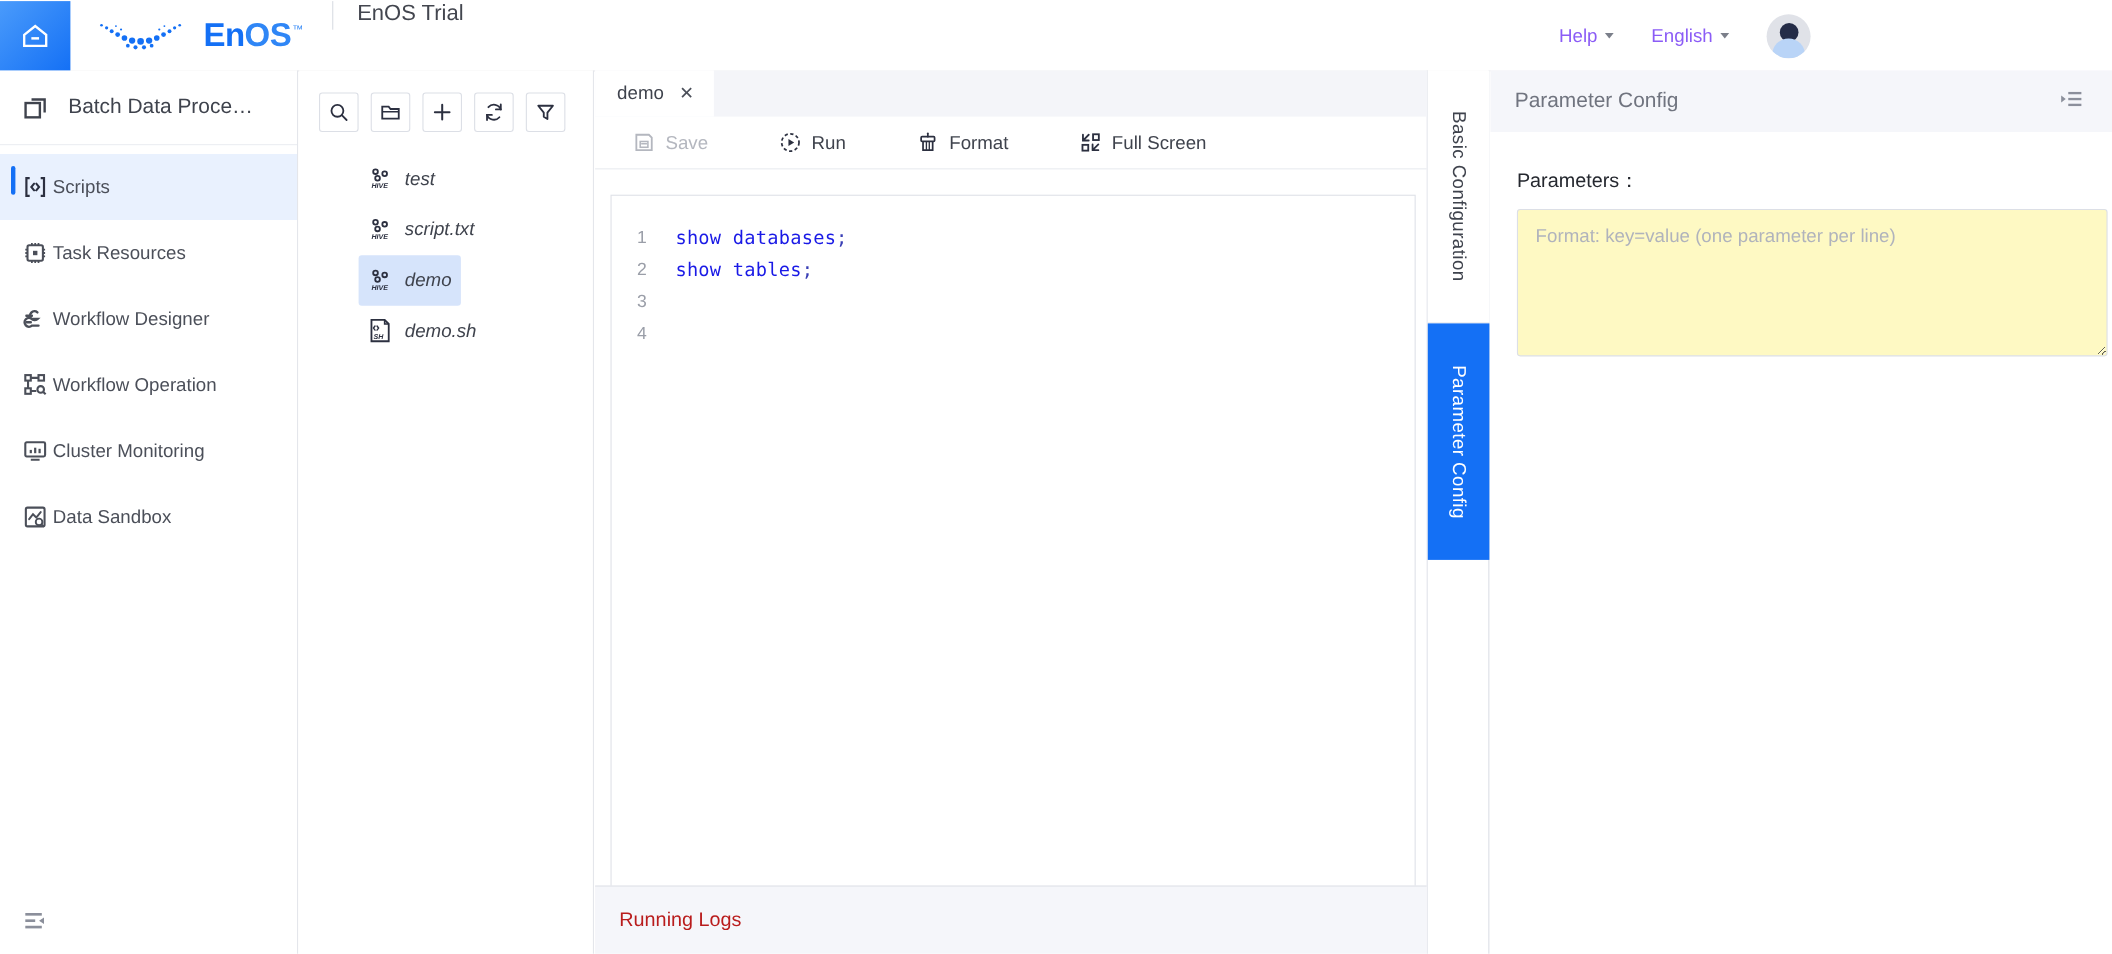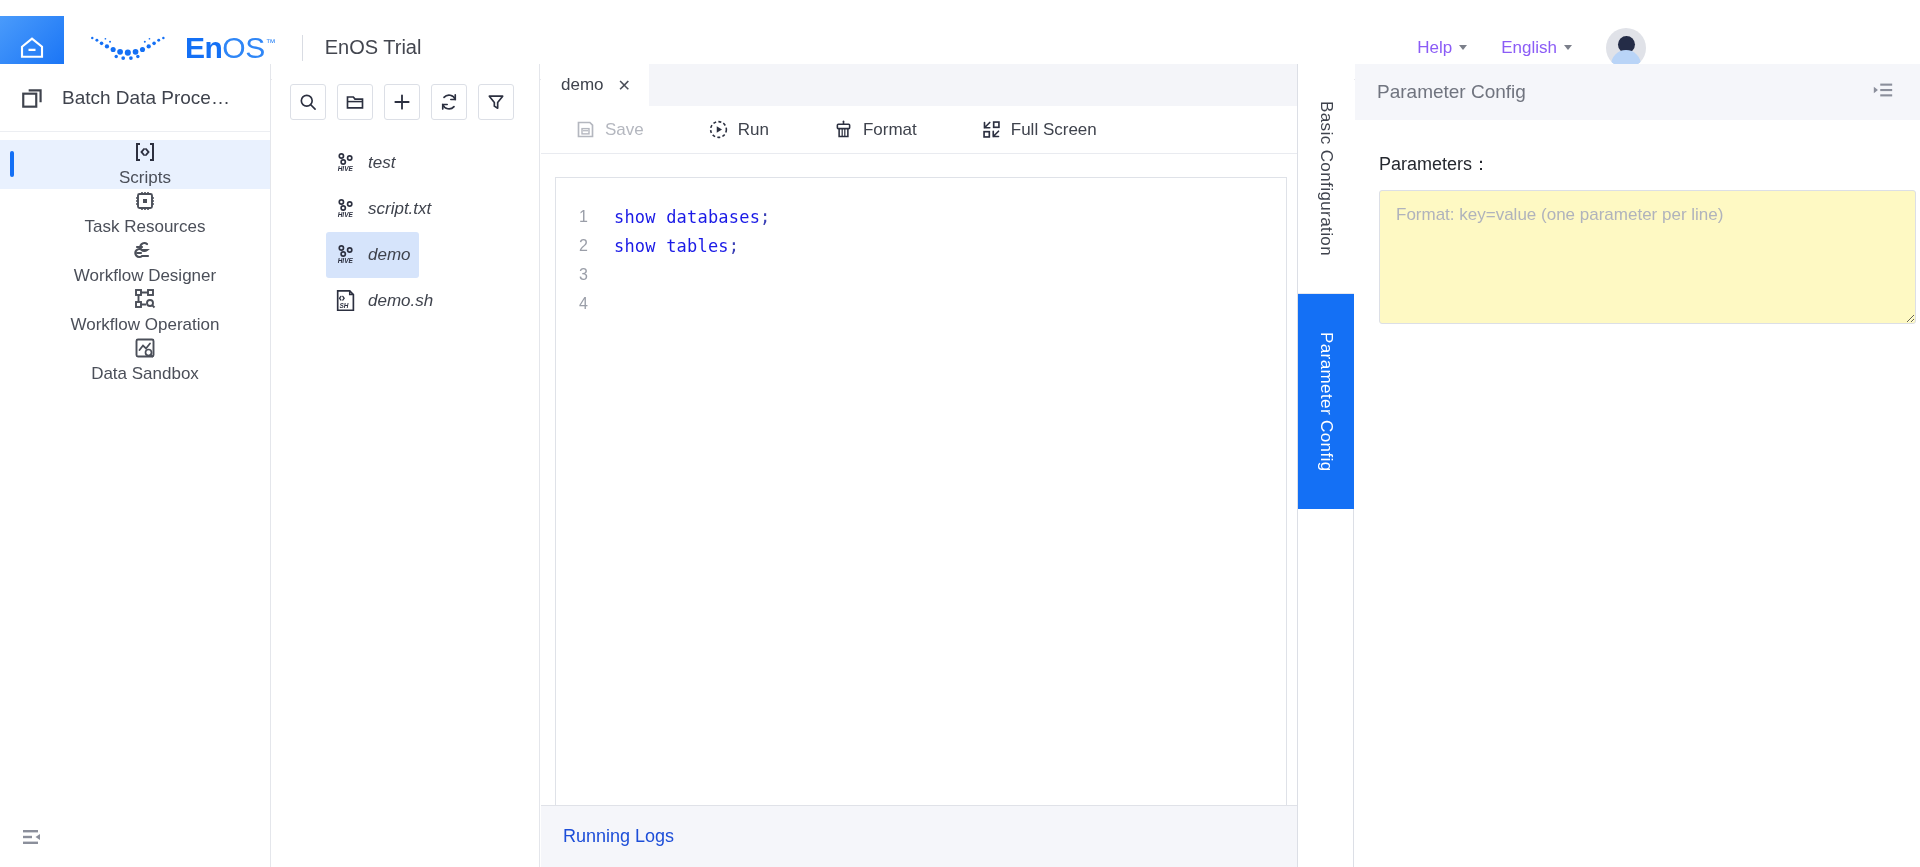--- a/index.html
+++ b/index.html
@@ -6,37 +6,37 @@
   html, body {
     width: 1920px; height: 867px;
     font-family: "Liberation Sans", sans-serif;
     background: #ffffff;
     overflow: hidden;
     color: #3b3f4d;
   }
 
   
   .header {
-    position: absolute; top: 16px; left: 0;
+    position: absolute; top: 1px; left: 0;
     width: 1672px; height: 64px;
     background: #ffffff;
     border-bottom: 1px solid #e8e8ec;
-    display: flex; align-items: center;
+    display: flex; 
   }
   .home-btn {
     width: 64px; height: 64px; flex: 0 0 64px;
     background: linear-gradient(135deg, #4a9bfb 0%, #1470f5 100%);
     display: flex; align-items: center; justify-content: center;
     cursor: pointer;
   }
   .brand { display: flex; align-items: center; margin-left: 22px; }
   .brand-logo { width: 96px; height: 34px; }
   .brand-word { margin-left: 3px; display:flex; align-items:baseline; }
   .brand-en { font-size: 30px; font-weight: 700; color: #1470f5; letter-spacing: -0.5px; }
-  .brand-os { font-size: 30px; font-weight: 400; color: #2f86f6; letter-spacing: -0.5px; }
+  .brand-os { font-size: 30px; font-weight: 700; color: #2f86f6; letter-spacing: -0.5px; }
   .brand-tm { font-size: 10px; color: #2f86f6; position: relative; top: -12px; margin-left: 1px; }
   .hdr-divider { width: 1px; height: 26px; background: #d9dce3; margin: 0 22px 0 26px; }
   .hdr-title { font-size: 20px; color: #43464f; }
   .hdr-right {
     margin-left: auto; display: flex; align-items: center;
     padding-right: 26px; gap: 34px;
   }
   .hdr-menu { font-size: 17px; color: #8b5cf6; cursor: pointer; display: flex; align-items: center; gap: 7px; }
   .caret-dn { width: 0; height: 0; border-left: 4.5px solid transparent; border-right: 4.5px solid transparent; border-top: 5px solid #7b7f8a; }
   .avatar {
@@ -54,22 +54,22 @@
     border-right: 1px solid #e4e6eb;
   }
   .sb-product {
     height: 68px; display: flex; align-items: center;
     padding-left: 20px; gap: 16px;
     border-bottom: 1px solid #eceef2;
   }
   .sb-product-label { font-size: 19px; color: #3f434d; white-space: nowrap; }
   .sb-list { padding-top: 8px; }
   .sb-item {
-    height: 49px; display: flex; align-items: center;
-    padding-left: 20px; gap: 4px; position: relative; cursor: pointer; flex-direction: column;
+    height: 60px; display: flex; align-items: center;
+    padding-left: 20px; gap: 4px; position: relative; cursor: pointer;
   }
   .sb-item .sb-label { font-size: 17px; color: #4b4f59; white-space: nowrap; }
   .sb-item.active { background: #e9f1fe; }
   .sb-item.active::before {
     content:''; position: absolute; left: 10px; top: 11px;
     width: 4px; height: 26px; background: #1470f5; border-radius: 2px;
   }
   .sb-fold {
     position: absolute; bottom: 0; left: 0;
     width: 271px; height: 60px;
@@ -144,21 +144,21 @@
   .code-txt { font-size: 17px; letter-spacing: 0.2px; }
   .kw { color: #1a1ae6; }
   .punc { color: #3a3fb5; }
 
   .logbar {
     position: absolute; left: 0; bottom: 0;
     width: 756px; height: 62px;
     background: #f5f6fa; border-top: 1px solid #e0e2e8;
     display: flex; align-items: center; padding-left: 22px;
   }
-  .logbar .llabel { font-size: 18px; color: #1d4ed8; }
+  .logbar .llabel { font-size: 18px; color: #b91c1c; }
 
   
   .vtabs {
     position: absolute; top: 64px; left: 1298px;
     width: 56px; height: 803px; background: #ffffff;
     border-right: 1px solid #dcdfe6;
   }
   .vtab {
     width: 56px; display: flex; align-items: center; justify-content: center;
     cursor: pointer;
@@ -305,20 +305,32 @@
             <rect x="15" y="3" width="5" height="5"></rect>
           <rect x="3" y="15" width="5" height="5"></rect>
           <path d="M8 5.5 H15 M5.5 8 V15 M8 17.5 H13"></path>
           <circle cx="17" cy="16" r="3"></circle>
             <path d="M19.3 18.3 L21.5 20.5"></path>
         </g>
       </svg>
       <span class="sb-label">Workflow Operation</span>
     </div>
 
+    <div class="sb-item">
+      <svg width="24" height="24" viewBox="0 0 24 24">
+        <rect x="3" y="4" width="18" height="13" rx="1.3" fill="none" stroke="#4b4f59" stroke-width="1.9"></rect>
+        <g fill="#4b4f59">
+            <rect x="7" y="11" width="2" height="3"></rect>
+            <rect x="11" y="9" width="2" height="5"></rect>
+            <rect x="15" y="10" width="2" height="4"></rect>
+          </g>
+        <path d="M8 20 H16" stroke="#4b4f59" stroke-width="1.9"></path>
+      </svg>
+      <span class="sb-label">Cluster Monitoring</span>
+    </div>
 
     <div class="sb-item">
       <svg width="24" height="24" viewBox="0 0 24 24">
         <rect x="3.5" y="3.5" width="17" height="17" rx="1.5" fill="none" stroke="#4b4f59" stroke-width="1.9"></rect>
         <path d="M6.5 14 L10 9.5 L13 12.5 L17 7.5" fill="none" stroke="#4b4f59" stroke-width="1.8" stroke-linecap="round"></path>
         <circle cx="15.5" cy="16.5" r="3" fill="#fff" stroke="#4b4f59" stroke-width="1.7"></circle>
         <path d="M17.7 18.7 L20 21" stroke="#4b4f59" stroke-width="1.8"></path>
       </svg>
       <span class="sb-label">Data Sandbox</span>
     </div>

